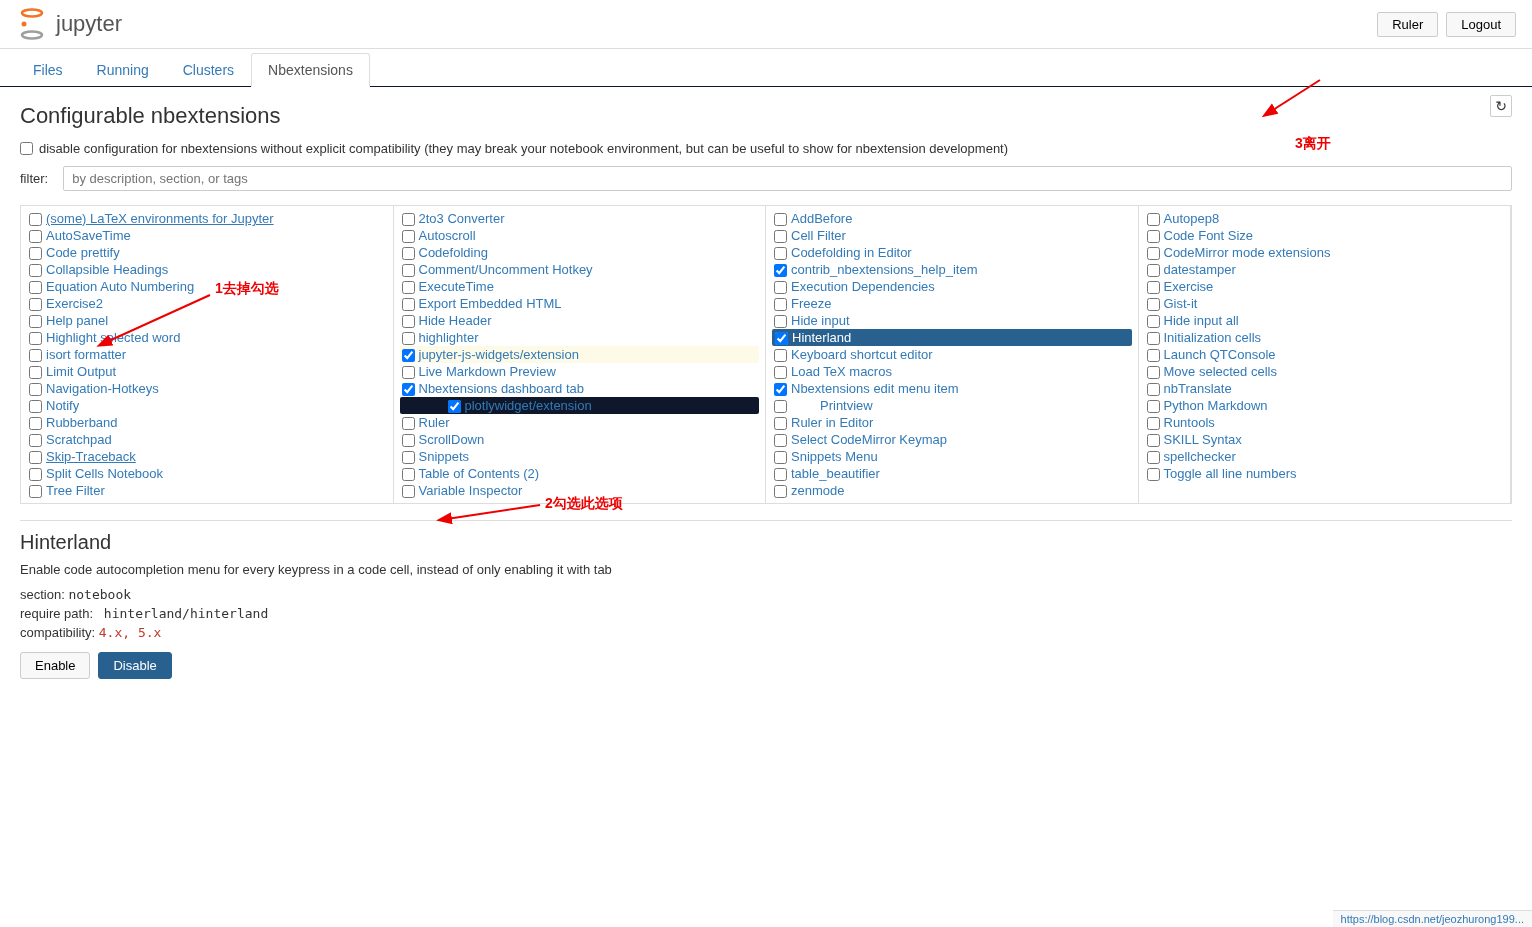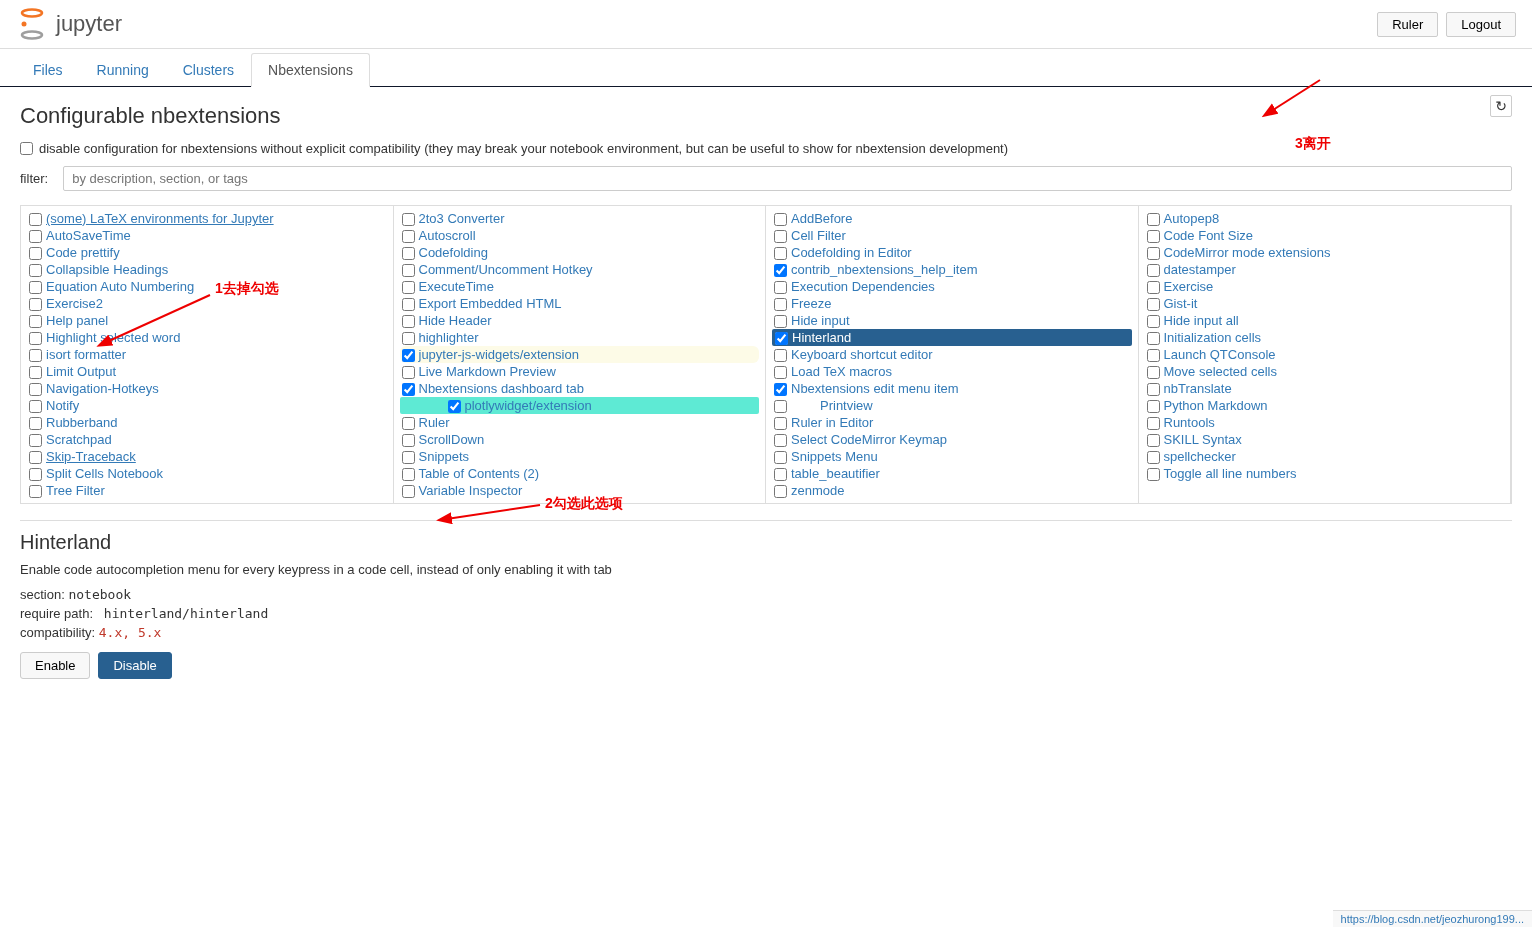--- a/index.html
+++ b/index.html
@@ -206,33 +206,33 @@
             <label style="color: rgb(51, 122, 183); cursor: pointer;">Export Embedded HTML</label>
           </div>
           <div class="cb-item">
             <input type="checkbox" style="">
             <label style="color: rgb(51, 122, 183); cursor: pointer;">Hide Header</label>
           </div>
           <div class="cb-item">
             <input type="checkbox" style="">
             <label style="color: rgb(51, 122, 183); cursor: pointer;">highlighter</label>
           </div>
-          <div class="cb-item" style="background-color: rgb(253, 251, 231); border-radius: 6px;">
+          <div class="cb-item" style="background-color: rgb(253, 251, 231); border-radius: 1px;">
             <input type="checkbox" checked="" style="">
             <label style="color: rgb(51, 122, 183); cursor: pointer;">jupyter-js-widgets/extension</label>
           </div>
           <div class="cb-item">
             <input type="checkbox" style="">
             <label style="color: rgb(51, 122, 183); cursor: pointer;">Live Markdown Preview</label>
           </div>
           <div class="cb-item">
             <input type="checkbox" checked="" style="">
             <label style="color: rgb(51, 122, 183); cursor: pointer;">Nbextensions dashboard tab</label>
           </div>
-          <div class="cb-item" style="background-color: #5eead4; border-radius: 2px; padding-left: 48px;">
+          <div class="cb-item" style="background-color: #0f172a; border-radius: 2px; padding-left: 48px;">
             <input type="checkbox" checked="" style="">
             <label style="color: rgb(51, 122, 183); cursor: pointer;">plotlywidget/extension</label>
           </div>
           <div class="cb-item">
             <input type="checkbox" style="">
             <label style="color: rgb(51, 122, 183); cursor: pointer;">Ruler</label>
           </div>
           <div class="cb-item">
             <input type="checkbox" style="">
             <label style="color: rgb(51, 122, 183); cursor: pointer;">ScrollDown</label>

